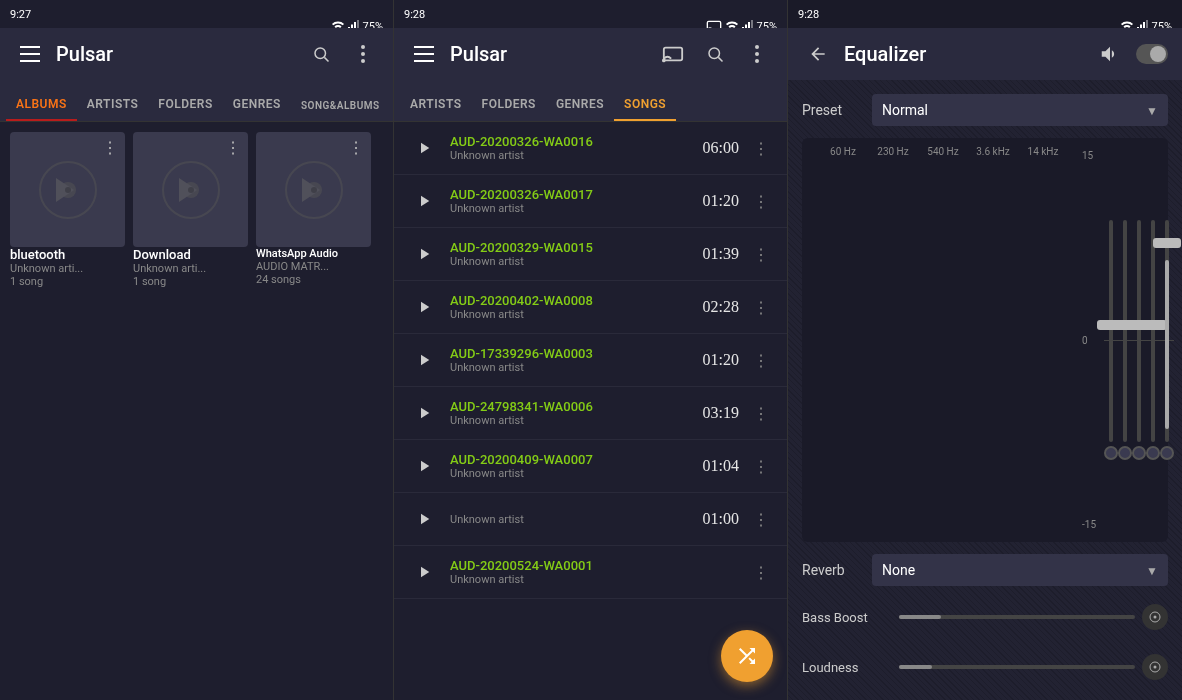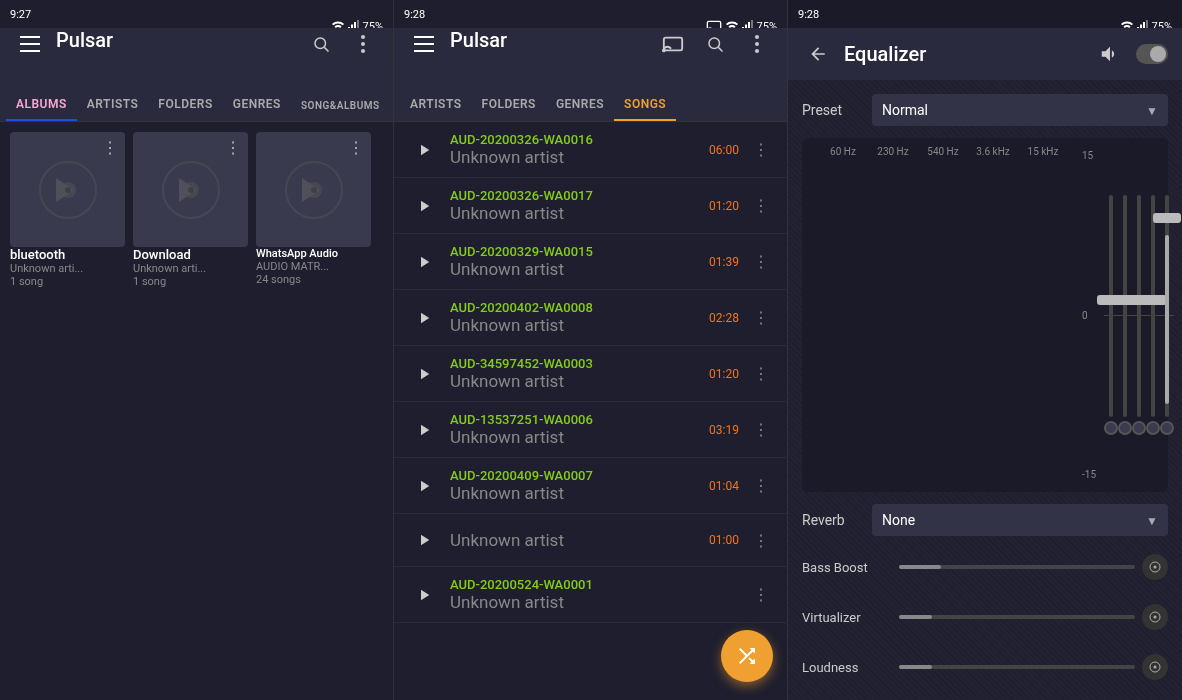--- a/index.html
+++ b/index.html
@@ -35,21 +35,21 @@
       font-size: 11px;
       color: #fff;
     }
     .status-icons { display: flex; gap: 3px; align-items: center; margin-top: 24px; }
 
     
     .top-bar {
       height: 52px;
       background: #2a2a3e;
       display: flex;
-      align-items: flex-start;
+      align-items: center;
       padding: 0 14px;
       gap: 10px;
     }
     .top-bar-title {
       font-size: 20px;
       font-weight: 500;
       flex: 1;
       color: #fff;
     }
     .icon-btn {
@@ -76,22 +76,22 @@
     .tab {
       padding: 10px 10px 8px;
       font-size: 12px;
       font-weight: 600;
       color: #aaa;
       cursor: pointer;
       border-bottom: 2px solid transparent;
       letter-spacing: 0.5px;
     }
     .tab.active {
-      color: #f9a8d4;
-      border-bottom: 2px solid #1d4ed8;
+      color: #f97316;
+      border-bottom: 2px solid #b91c1c;
     }
 
     
     .albums-grid {
       display: flex;
       flex-direction: row;
       gap: 8px;
       padding: 10px;
       flex-shrink: 0;
     }
@@ -170,27 +170,28 @@
     .song-info { flex: 1; min-width: 0; }
     .song-name {
       font-size: 13px;
       color: #84cc16;
       font-weight: 500;
       white-space: nowrap;
       overflow: hidden;
       text-overflow: ellipsis;
     }
     .song-artist {
-      font-size: 17px;
+      font-size: 11px;
       color: #888;
     }
     .song-duration {
-      font-size: 12px;
-      color: #f97316;
+      font-size: 16px;
+      color: #e5e5e5;
       flex-shrink: 0;
+      font-family: Liberation Serif, serif;
     }
     .more-btn {
       width: 24px;
       height: 24px;
       display: flex;
       align-items: center;
       justify-content: center;
       color: #888;
       cursor: pointer;
       font-size: 16px;
@@ -583,34 +584,34 @@
       <div class="song-duration">02:28</div>
       <div class="more-btn">⋮</div>
     </div>
         <div class="song-item">
       <div class="play-btn">
         <svg width="18" height="18" viewBox="0 0 24 24">
               <path d="M8 5v14l11-7z" fill="#ccc"></path>
             </svg>
       </div>
       <div class="song-info">
-        <div class="song-name">AUD-34597452-WA0003</div>
+        <div class="song-name">AUD-17339296-WA0003</div>
         <div class="song-artist">Unknown artist</div>
       </div>
       <div class="song-duration">01:20</div>
       <div class="more-btn">⋮</div>
     </div>
         <div class="song-item">
       <div class="play-btn">
         <svg width="18" height="18" viewBox="0 0 24 24">
               <path d="M8 5v14l11-7z" fill="#ccc"></path>
             </svg>
       </div>
       <div class="song-info">
-        <div class="song-name">AUD-13537251-WA0006</div>
+        <div class="song-name">AUD-24798341-WA0006</div>
         <div class="song-artist">Unknown artist</div>
       </div>
       <div class="song-duration">03:19</div>
       <div class="more-btn">⋮</div>
     </div>
         <div class="song-item">
       <div class="play-btn">
         <svg width="18" height="18" viewBox="0 0 24 24">
               <path d="M8 5v14l11-7z" fill="#ccc"></path>
             </svg>
@@ -704,21 +705,21 @@
       </div>
     </div>
 
     <div class="eq-bands">
 
       <div class="eq-freq-labels">
         <span class="eq-freq-label">60 Hz</span>
         <span class="eq-freq-label">230 Hz</span>
         <span class="eq-freq-label">540 Hz</span>
         <span class="eq-freq-label">3.6 kHz</span>
-        <span class="eq-freq-label">15 kHz</span>
+        <span class="eq-freq-label">14 kHz</span>
       </div>
 
       <div style="display:flex;flex:1;align-items:stretch;gap:0;">
 
         <div style="display:flex;flex-direction:column;justify-content:space-between;padding:4px;font-size:10px;color:#888;min-width:26px;">
           <span>15</span>
           <span>0</span>
           <span>-15</span>
         </div>
 
@@ -786,39 +787,27 @@
         <div class="effect-slider-fill" style="width:18%"></div>
       </div>
       <div class="effect-icon">
         <svg width="12" height="12" viewBox="0 0 24 24">
             <circle cx="12" cy="12" r="10" stroke="#aaa" stroke-width="2" fill="none"></circle>
             <circle cx="12" cy="12" r="3" fill="#aaa"></circle>
           </svg>
       </div>
     </div>
 
+
     <div class="effect-row">
-      <span class="effect-label">Virtualizer</span>
+      <span class="effect-label">Loudness</span>
       <div class="effect-slider-track">
         <div class="effect-slider-fill" style="width:14%"></div>
       </div>
       <div class="effect-icon">
         <svg width="12" height="12" viewBox="0 0 24 24">
             <circle cx="12" cy="12" r="10" stroke="#aaa" stroke-width="2" fill="none"></circle>
             <circle cx="12" cy="12" r="3" fill="#aaa"></circle>
           </svg>
       </div>
     </div>
-
-    <div class="effect-row">
-      <span class="effect-label">Loudness</span>
-      <div class="effect-slider-track">
-        <div class="effect-slider-fill" style="width:14%"></div>
-      </div>
-      <div class="effect-icon">
-        <svg width="12" height="12" viewBox="0 0 24 24">
-            <circle cx="12" cy="12" r="10" stroke="#aaa" stroke-width="2" fill="none"></circle>
-            <circle cx="12" cy="12" r="3" fill="#aaa"></circle>
-          </svg>
-      </div>
-    </div>
   </div>
 </div>
 
 </body></html>

